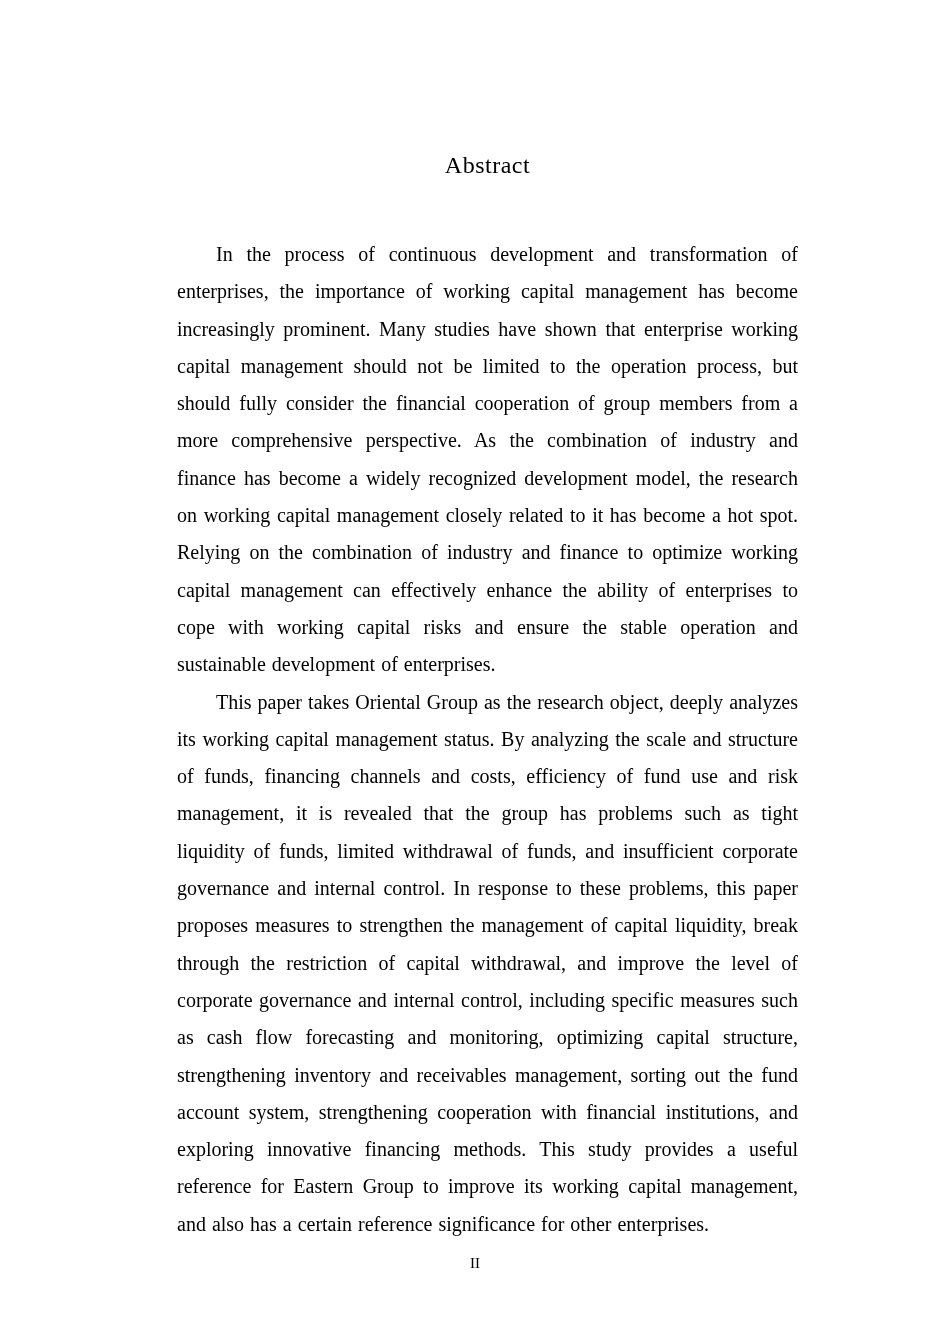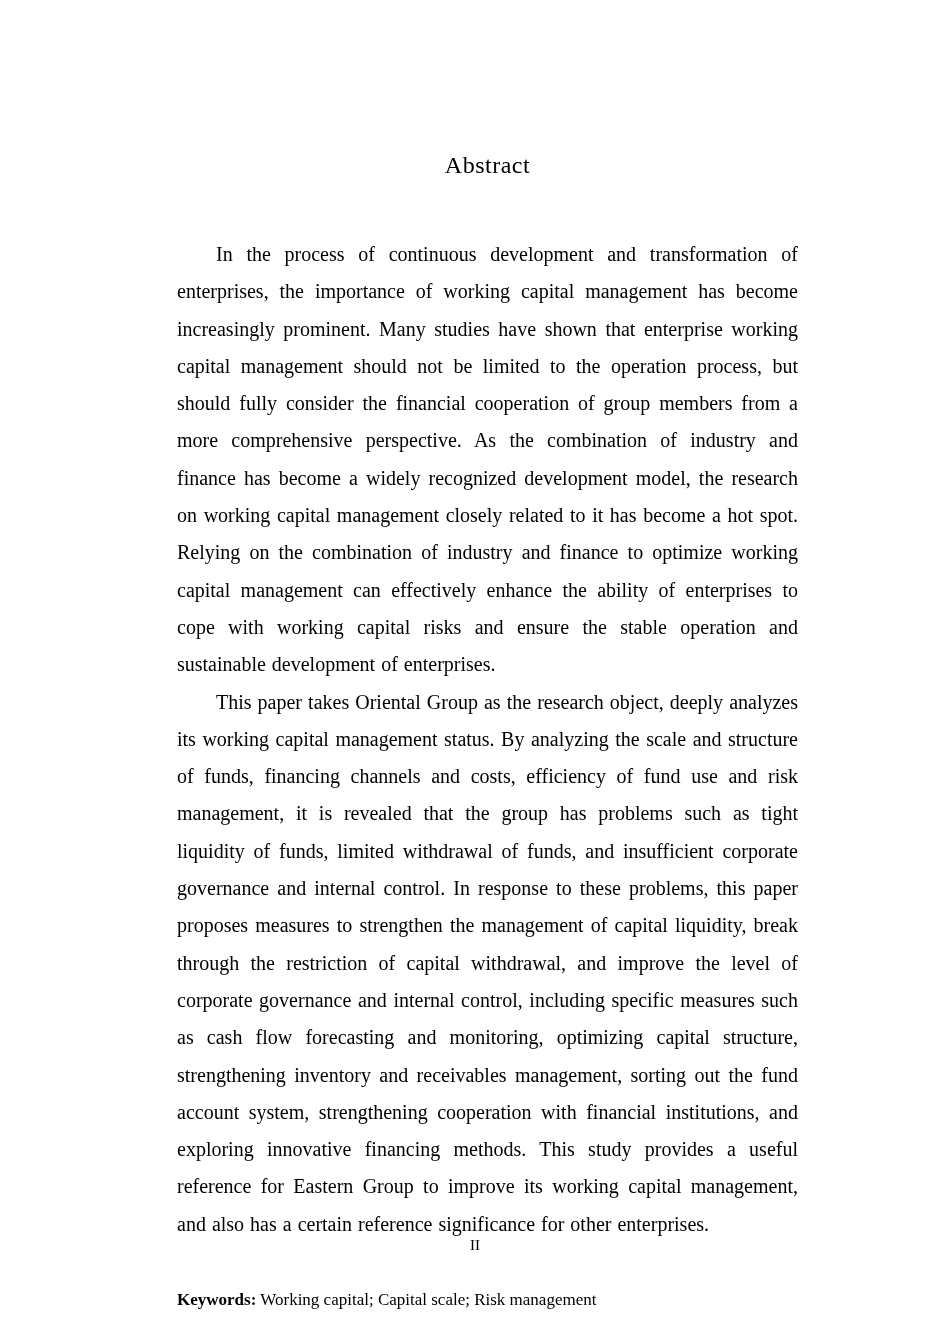--- a/index.html
+++ b/index.html
@@ -40,35 +40,34 @@
     margin-top: 38px;
     font-size: 17px;
     line-height: 37.3px;
     text-align: left;
   }
   .kw-label {
     font-weight: bold;
   }
   .page-number {
     position: absolute;
-    bottom: 90px;
+    bottom: 72px;
     left: 0;
     width: 100%;
     text-align: center;
     font-size: 15px;
   }
 </style>
 </head>
 <body>
 
 <div class="page">
   <div class="content">
     <h1 class="title">Abstract</h1>
 
     <p class="body-para first">In the process of continuous development and transformation of enterprises, the importance of working capital management has become increasingly prominent. Many studies have shown that enterprise working capital management should not be limited to the operation process, but should fully consider the financial cooperation of group members from a more comprehensive perspective. As the combination of industry and finance has become a widely recognized development model, the research on working capital management closely related to it has become a hot spot. Relying on the combination of industry and finance to optimize working capital management can effectively enhance the ability of enterprises to cope with working capital risks and ensure the stable operation and sustainable development of enterprises.</p>
 
     <p class="body-para">This paper takes Oriental Group as the research object, deeply analyzes its working capital management status. By analyzing the scale and structure of funds, financing channels and costs, efficiency of fund use and risk management, it is revealed that the group has problems such as tight liquidity of funds, limited withdrawal of funds, and insufficient corporate governance and internal control. In response to these problems, this paper proposes measures to strengthen the management of capital liquidity, break through the restriction of capital withdrawal, and improve the level of corporate governance and internal control, including specific measures such as cash flow forecasting and monitoring, optimizing capital structure, strengthening inventory and receivables management, sorting out the fund account system, strengthening cooperation with financial institutions, and exploring innovative financing methods. This study provides a useful reference for Eastern Group to improve its working capital management, and also has a certain reference significance for other enterprises.</p>
 
-    <p class="keywords"><span class="kw-label">Keywords:</span><span> </span><span>Working capital; Capital scale; Risk management</span></p>
   </div>
 
   <div class="page-number">II</div>
 </div>
 
 </body></html>

